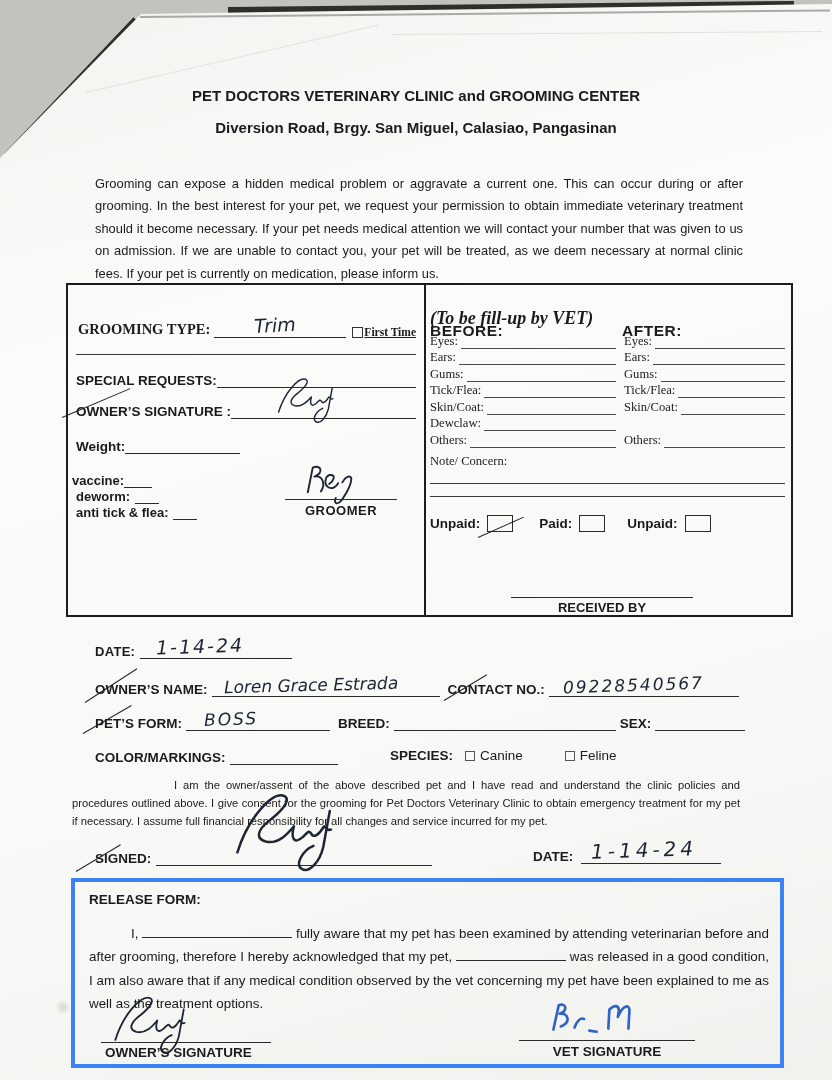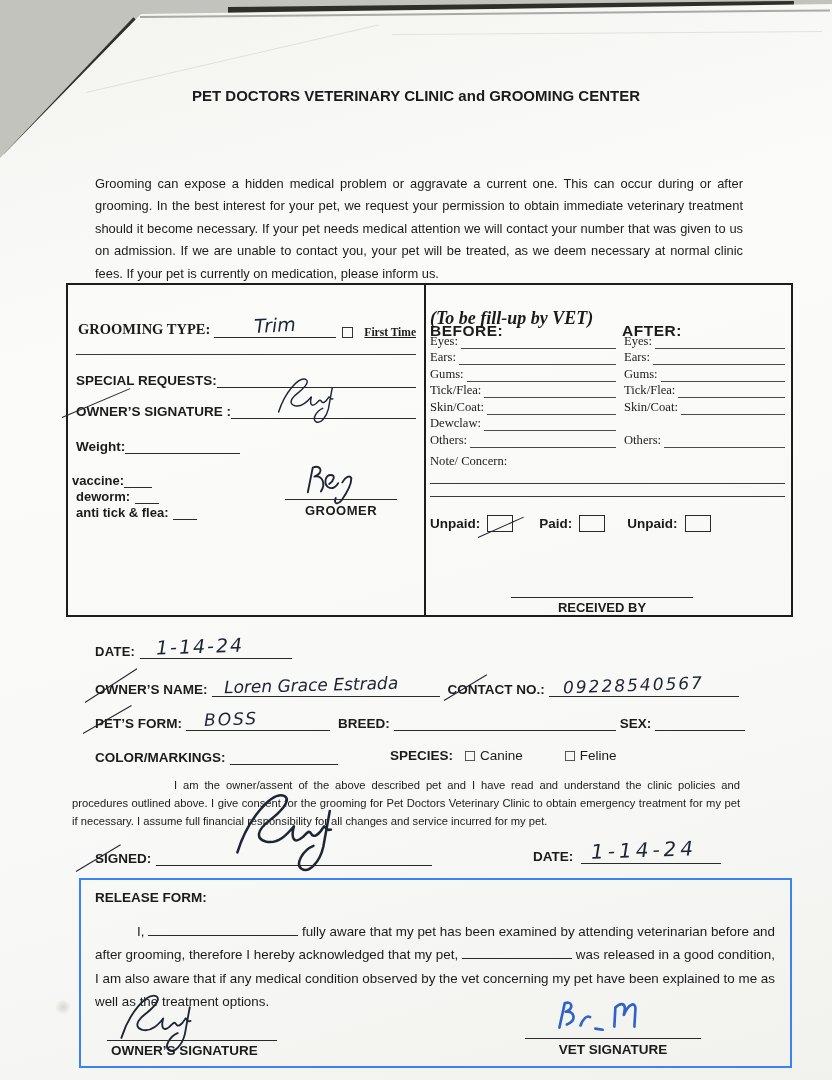--- a/index.html
+++ b/index.html
@@ -40,52 +40,53 @@
   .mrow .mln{flex:1;border-bottom:1px solid #4a4a4a;margin-left:3px;height:12px;}
   .mrow.spacer{visibility:hidden;}
 
   .pbox{width:26px;height:17px;border:1.7px solid #2a2a2a;margin-left:7px;position:relative;box-sizing:border-box;}
   .cbx-sm{display:inline-block;width:10px;height:10px;border:1.2px solid #555;box-sizing:border-box;
           vertical-align:-1px;margin-right:5px;}
   .slash{position:absolute;border-top:1.9px solid #1f2430;transform-origin:left center;}
   .sig-stroke{fill:none;stroke:#1e2535;stroke-width:2.3;stroke-linecap:round;stroke-linejoin:round;}
   .sig-stroke-blue{fill:none;stroke:#2f63c7;stroke-width:2.5;stroke-linecap:round;stroke-linejoin:round;}
 
-  .relbox{position:absolute;left:79px;top:878px;width:713px;height:190px;border:2px solid #3b82f6;
+  .relbox{position:absolute;left:71px;top:878px;width:713px;height:190px;border:4px solid #3b82f6;
           box-sizing:border-box;padding-left:28px;}
   .blank{display:inline-block;border-bottom:1.3px solid #2a2a2a;height:14px;vertical-align:baseline;}
 </style>
 </head>
 <body>
 
 <div class="page">
 
   <div class="shadow-band" style="top:4px;left:228px;width:566px;height:10px;transform:rotate(-0.6deg);"></div>
   <div class="shadow-band" style="top:152px;left:8px;width:188px;height:11px;transform:rotate(-46.5deg);transform-origin:left center;"></div>
   <div class="paper"></div>
   <div class="edge-line" style="top:16px;left:140px;width:690px;height:2px;transform:rotate(-0.55deg);"></div>
   <div class="crease" style="top:92px;left:86px;width:300px;transform:rotate(-13deg);"></div>
   <div class="crease" style="top:34px;left:392px;width:430px;transform:rotate(-0.4deg);"></div>
   <div class="smudge" style="left:54px;top:1000px;"></div>
 
   <div class="hdr b" style="top:87px;font-size:15px;">PET DOCTORS VETERINARY CLINIC and GROOMING CENTER</div>
+  <div class="hdr b" style="top:119px;font-size:15px;">Diversion Road, Brgy. San Miguel, Calasiao, Pangasinan</div>
 
   <div class="para" style="top:173px;left:95px;width:648px;font-size:12.9px;line-height:22.4px;">Grooming can expose a hidden medical problem or aggravate a current one. This can occur during or after grooming. In the best interest for your pet, we request your permission to obtain immediate veterinary treatment should it become necessary. If your pet needs medical attention we will contact your number that was given to us on admission. If we are unable to contact you, your pet will be treated, as we deem necessary at normal clinic fees. If your pet is currently on medication, please inform us.</div>
 
   <div class="formbox">
 
     <div class="cell-l">
       <div class="abs frow" style="top:36px;left:10px;right:8px;">
         <span class="serif b" style="font-size:14.5px;white-space:nowrap;">GROOMING TYPE:</span>
         <span class="uline" style="flex:1;margin-left:4px;">
           <span class="hw" style="position:absolute;left:40px;bottom:1px;font-size:19px;transform:rotate(-3deg);">Trim</span>
         </span>
         <span style="display:flex;align-items:center;margin-left:6px;">
           <span style="width:11px;height:11px;border:1.3px solid #333;display:inline-block;box-sizing:border-box;"></span>
-          <span class="serif b u" style="font-size:11.5px;margin-left:1px;padding-left:10px;">First Time</span>
+          <span class="serif b u" style="font-size:11.5px;margin-left:1px;">First Time</span>
         </span>
       </div>
 
       <div class="abs" style="top:69px;left:8px;right:8px;border-top:1.6px solid #3a3a3a;"></div>
 
       <div class="abs frow" style="top:86px;left:8px;right:8px;">
         <span class="lbl13">SPECIAL REQUESTS:</span>
         <span class="uline" style="flex:1;"></span>
       </div>
 

